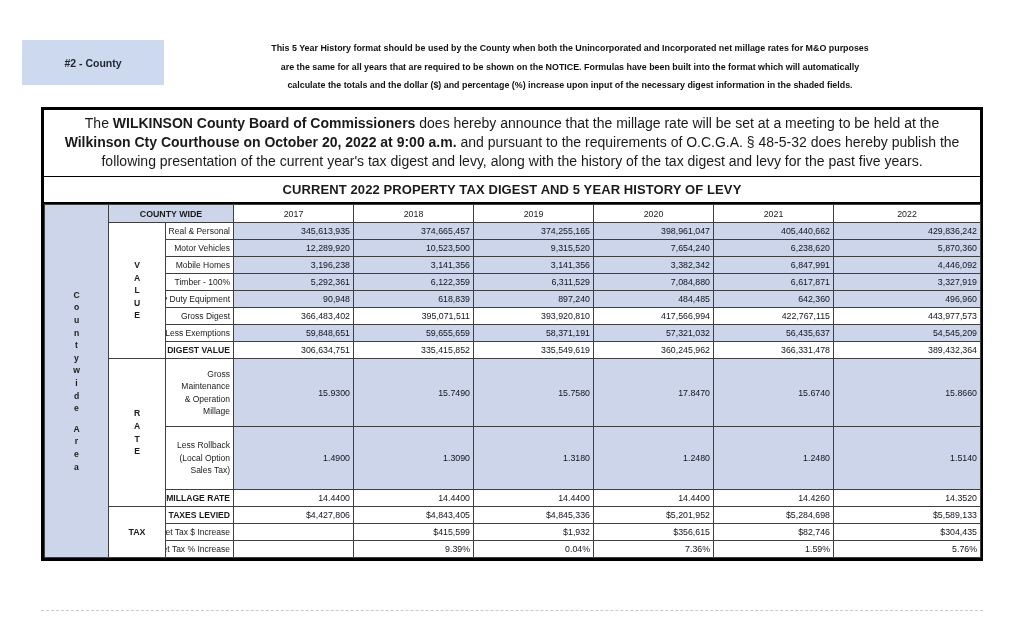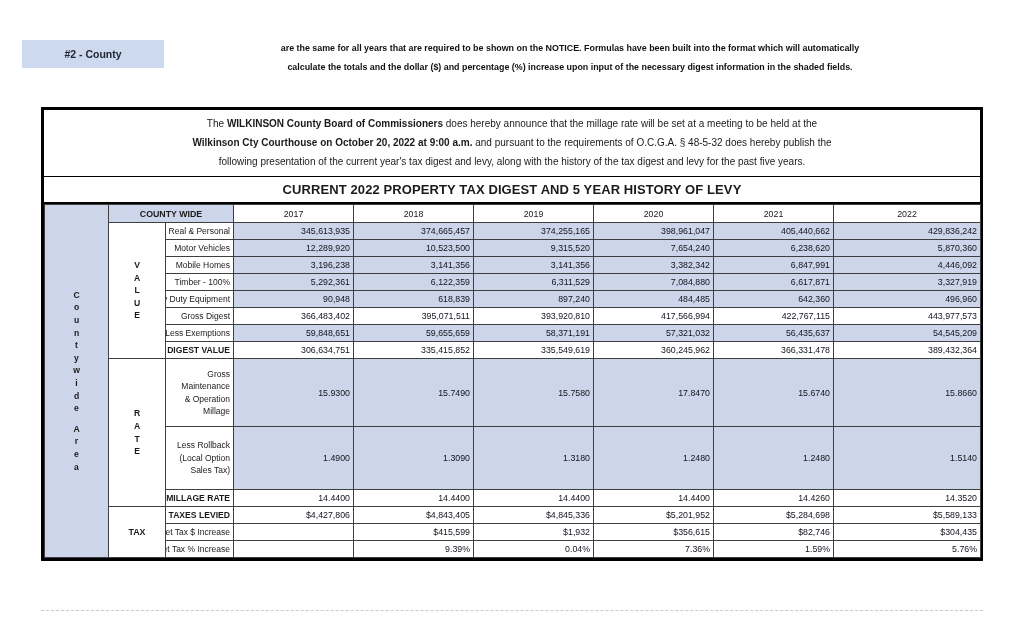--- a/index.html
+++ b/index.html
@@ -6,34 +6,34 @@
     --shaded:#cdd5ea;
     --tabbox:#ccd9ef;
     --bdr:#000000;
   }
   *{box-sizing:border-box;margin:0;padding:0;}
   html,body{width:1024px;height:618px;background:#ffffff;overflow:hidden;
     font-family:"Liberation Sans",sans-serif;color:#1a1a1a;}
   #stage{position:relative;width:1024px;height:618px;background:#fff;}
 
   
-  .tabbox{position:absolute;left:22px;top:40px;width:142px;height:28px;
+  .tabbox{position:absolute;left:22px;top:40px;width:142px;height:45px;
     background:var(--tabbox);display:flex;align-items:center;justify-content:center;
     font-size:10.5px;font-weight:600;color:#1f2430;}
 
   
   .instr{position:absolute;left:220px;top:39px;width:700px;text-align:center;
     font-size:8.9px;font-weight:bold;line-height:18.5px;color:#111;}
 
   
   .sheet{position:absolute;left:41px;top:107px;width:942px;border:3px solid var(--bdr);
     background:#fff;}
   .notice-title{height:21px;display:flex;align-items:center;justify-content:center;
     font-size:13.5px;font-weight:bold;letter-spacing:.2px;border-bottom:2px solid var(--bdr);}
-  .notice-body{padding:4px 8px 5px 8px;text-align:center;font-size:10px;line-height:19px;
+  .notice-body{padding:4px 8px 5px 8px;text-align:center;font-size:14px;line-height:19px;
     border-bottom:1.5px solid var(--bdr);}
   .doc-title{height:27px;display:flex;align-items:center;justify-content:center;
     font-size:13px;font-weight:bold;border-bottom:2px solid var(--bdr);letter-spacing:.1px;}
 
   table.grid{width:100%;border-collapse:collapse;table-layout:fixed;}
   table.grid td,table.grid th{border:1px solid #3f3f3f;vertical-align:middle;
     font-size:8.8px;overflow:hidden;}
 
   th.area-strip{background:var(--shaded);border-right:1px solid #000;}
   .vert{display:flex;flex-direction:column;align-items:center;justify-content:center;
@@ -67,20 +67,21 @@
 </head>
 <body>
 
 <div id="stage">
 
   <div class="tabbox">
     <span>#2 - County</span>
   </div>
 
   <div class="instr">
+    <div>This 5 Year History format should be used by the County when both the Unincorporated and Incorporated net millage rates for M&amp;O purposes</div>
     <div>are the same for all years that are required to be shown on the NOTICE. Formulas have been built into the format which will automatically</div>
     <div>calculate the totals and the dollar ($) and percentage (%) increase upon input of the necessary digest information in the shaded fields.</div>
   </div>
 
   <div class="sheet">
 
     <div class="notice-body">
       <div><span>The </span><b>WILKINSON County Board of Commissioners</b><span> does hereby announce that the millage rate will be set at a meeting to be held at the</span></div>
       <div><b>Wilkinson Cty Courthouse on October 20, 2022 at 9:00 a.m.</b><span> and pursuant to the requirements of O.C.G.A. § 48-5-32 does hereby publish the</span></div>
       <div>following presentation of the current year's tax digest and levy, along with the history of the tax digest and levy for the past five years.</div>

